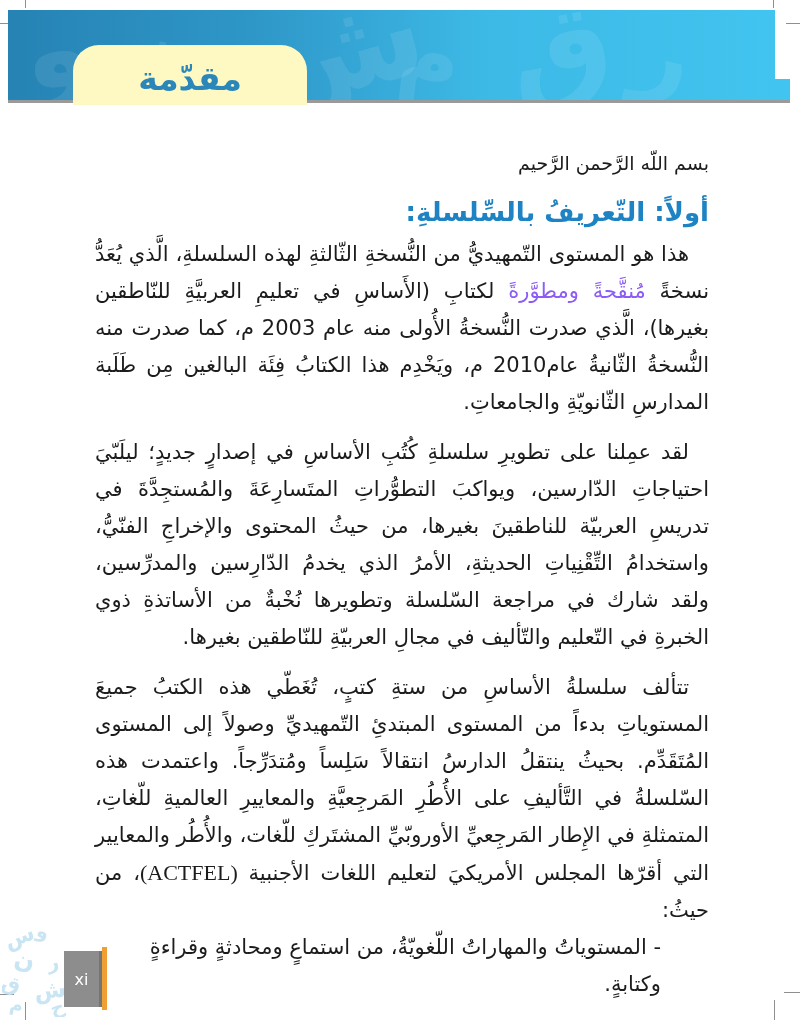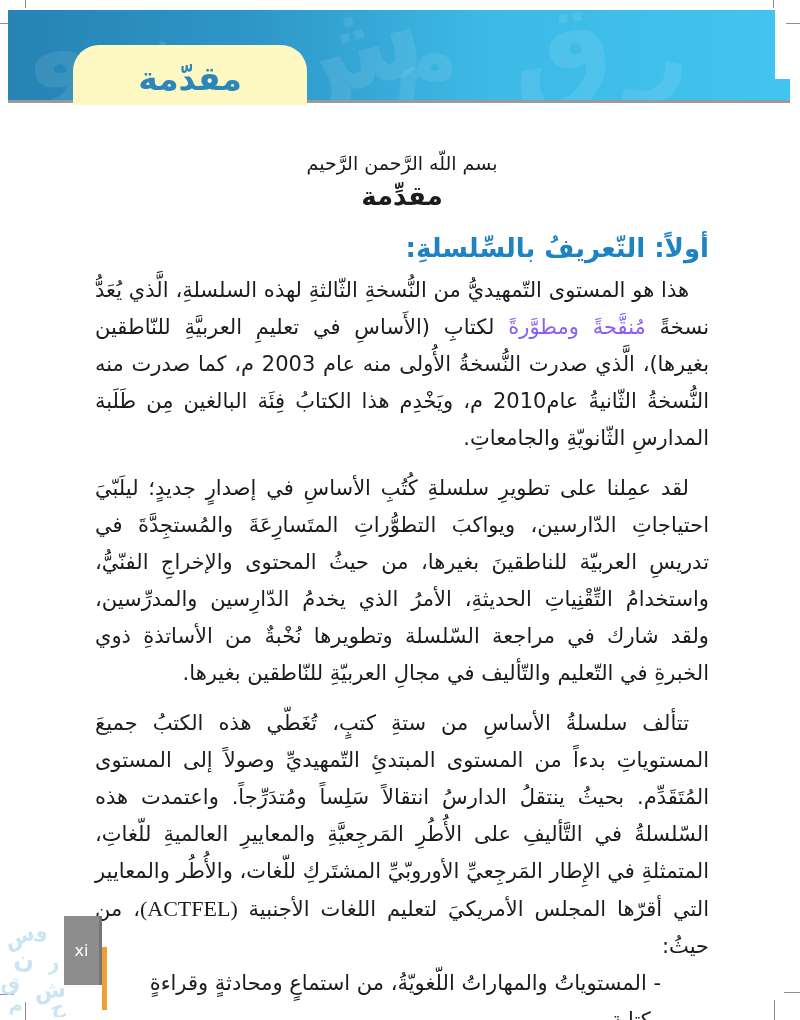--- a/index.html
+++ b/index.html
@@ -33,21 +33,21 @@
   .header-tab .tab-title{
     color:#2b86ba;font-size:33px;font-weight:bold;line-height:1;
     padding-top:6px;
   }
   
   .content{
     position:absolute;left:95px;top:148px;width:614px;direction:rtl;
     color:#1c1c1c;
   }
   .bismillah{
-    text-align:center;font-size:19px;line-height:30px;margin:0 0 0 0;
+    text-align:right;font-size:19px;line-height:30px;margin:0 0 0 0;
   }
   .main-title{
     text-align:center;font-size:26px;font-weight:bold;line-height:36px;
     margin:0 0 12px 0;
   }
   .section-heading{
     text-align:right;font-size:26px;font-weight:bold;color:#1e83c3;
     line-height:36px;margin:16px 0 6px 0;
   }
   .para{
@@ -66,21 +66,21 @@
     font-size:21px;line-height:37px;text-align:right;
   }
   
   .corner-pattern{
     position:absolute;left:2px;top:922px;width:80px;height:95px;overflow:hidden;
   }
   .corner-pattern span{
     position:absolute;color:#c9e5f4;font-weight:bold;user-select:none;
   }
   .page-box{
-    position:absolute;left:64px;top:916px;width:35px;height:69px;
+    position:absolute;left:64px;top:951px;width:35px;height:56px;
     background:#8d8d8d;border-right:3px solid #757575;
     display:flex;align-items:center;justify-content:center;z-index:4;
   }
   .page-box .page-num{color:#ffffff;font-size:16px;}
   .accent-stripe{
     position:absolute;left:102px;top:947px;width:5px;height:63px;background:#f0a032;z-index:4;
   }
 </style>
 </head>
 <body>
@@ -105,21 +105,20 @@
   </div>
 </div>
 <div class="band-step"></div>
 <div class="band-underline"></div>
 <div class="header-tab">
   <span class="tab-title">مقدّمة</span>
 </div>
 
 <div class="content">
   <div class="bismillah">بسم اللّه الرَّحمن الرَّحيم</div>
-  <div class="main-title">مقدِّمة</div>
   <div class="section-heading">أولاً: التّعريفُ بالسِّلسلةِ:</div>
 
   <p class="para"><span>هذا هو المستوى التّمهيديُّ من النُّسخةِ الثّالثةِ لهذه السلسلةِ، الَّذي يُعَدُّ نسخةً </span><span class="hl-blue">مُنقَّحةً ومطوَّرةً</span><span> لكتابِ (الأَساسِ في تعليمِ العربيَّةِ للنّاطقين بغيرها)، الَّذي صدرت النُّسخةُ الأُولى منه عام 2003 م، كما صدرت منه النُّسخةُ الثّانيةُ عام2010 م، ويَخْدِم هذا الكتابُ فِئَة البالغين مِن طَلَبة المدارسِ الثّانويّةِ والجامعاتِ.</span></p>
 
   <p class="para">لقد عمِلنا على تطويرِ سلسلةِ كُتُبِ الأساسِ في إصدارٍ جديدٍ؛ ليلَبّيَ احتياجاتِ الدّارسين، ويواكبَ التطوُّراتِ المتَسارِعَةَ والمُستجِدَّةَ في تدريسِ العربيّة للناطقينَ بغيرها، من حيثُ المحتوى والإخراجِ الفنّيُّ، واستخدامُ التِّقْنِياتِ الحديثةِ، الأمرُ الذي يخدمُ الدّارِسين والمدرِّسين، ولقد شارك في مراجعة السّلسلة وتطويرها نُخْبةٌ من الأساتذةِ ذوي الخبرةِ في التّعليم والتّأليف في مجالِ العربيّةِ للنّاطقين بغيرها.</p>
 
   <p class="para"><span>تتألف سلسلةُ الأساسِ من ستةِ كتبٍ، تُغَطّي هذه الكتبُ جميعَ المستوياتِ بدءاً من المستوى المبتدئِ التّمهيديِّ وصولاً إلى المستوى المُتَقَدِّم. بحيثُ ينتقلُ الدارسُ انتقالاً سَلِساً ومُتدَرِّجاً. </span><span class="bold-seg">واعتمدت هذه السّلسلةُ في التَّأليفِ على الأُطُرِ المَرجِعيَّةِ والمعاييرِ العالميةِ للّغاتِ، المتمثلةِ في الإِطار المَرجِعيِّ الأوروبّيِّ المشتَركِ للّغات، والأُطُر والمعايير التي أقرّها المجلس الأمريكيَ لتعليم اللغات الأجنبية </span><span class="bold-seg latin-acronym" dir="ltr">(ACTFEL)</span><span>، من حيثُ:</span></p>
 
   <div class="bullets">
     <div class="bullet-line">- المستوياتُ والمهاراتُ اللّغويّةُ، من استماعٍ ومحادثةٍ وقراءةٍ وكتابةٍ.</div>

